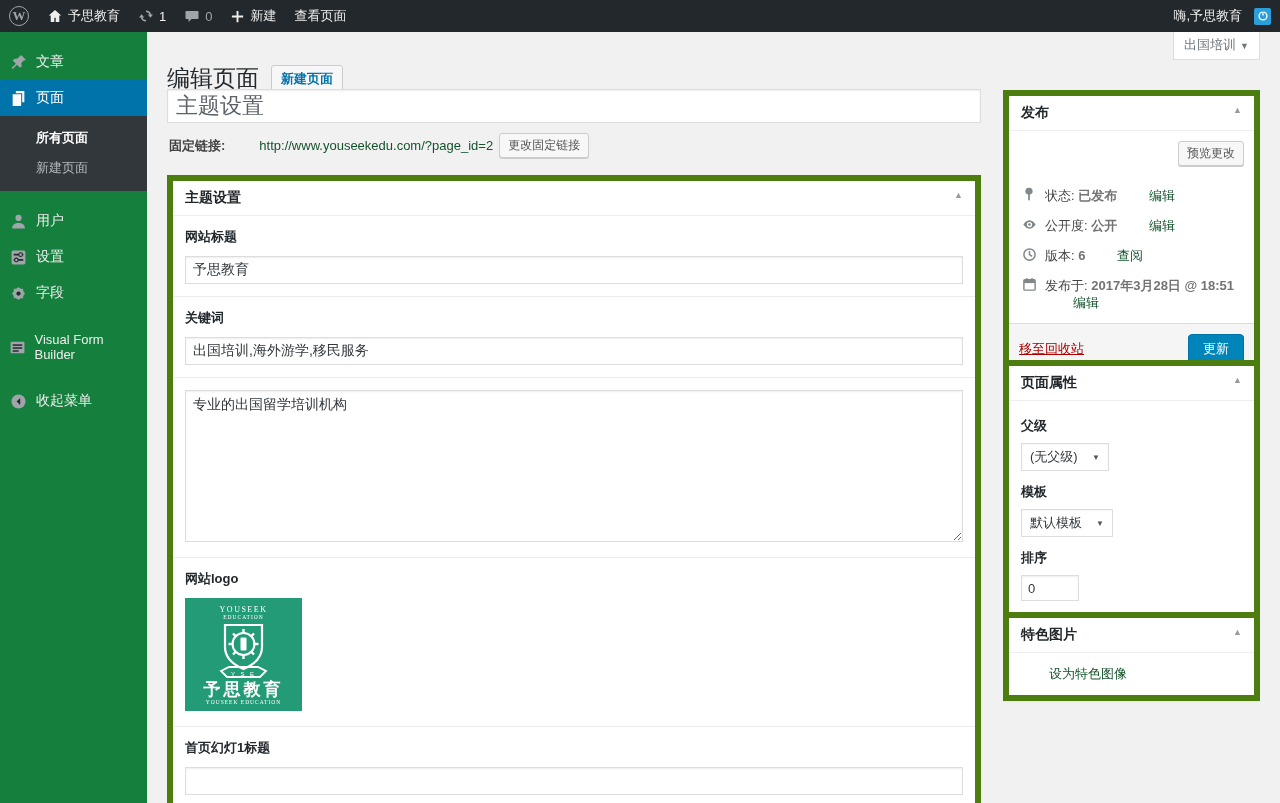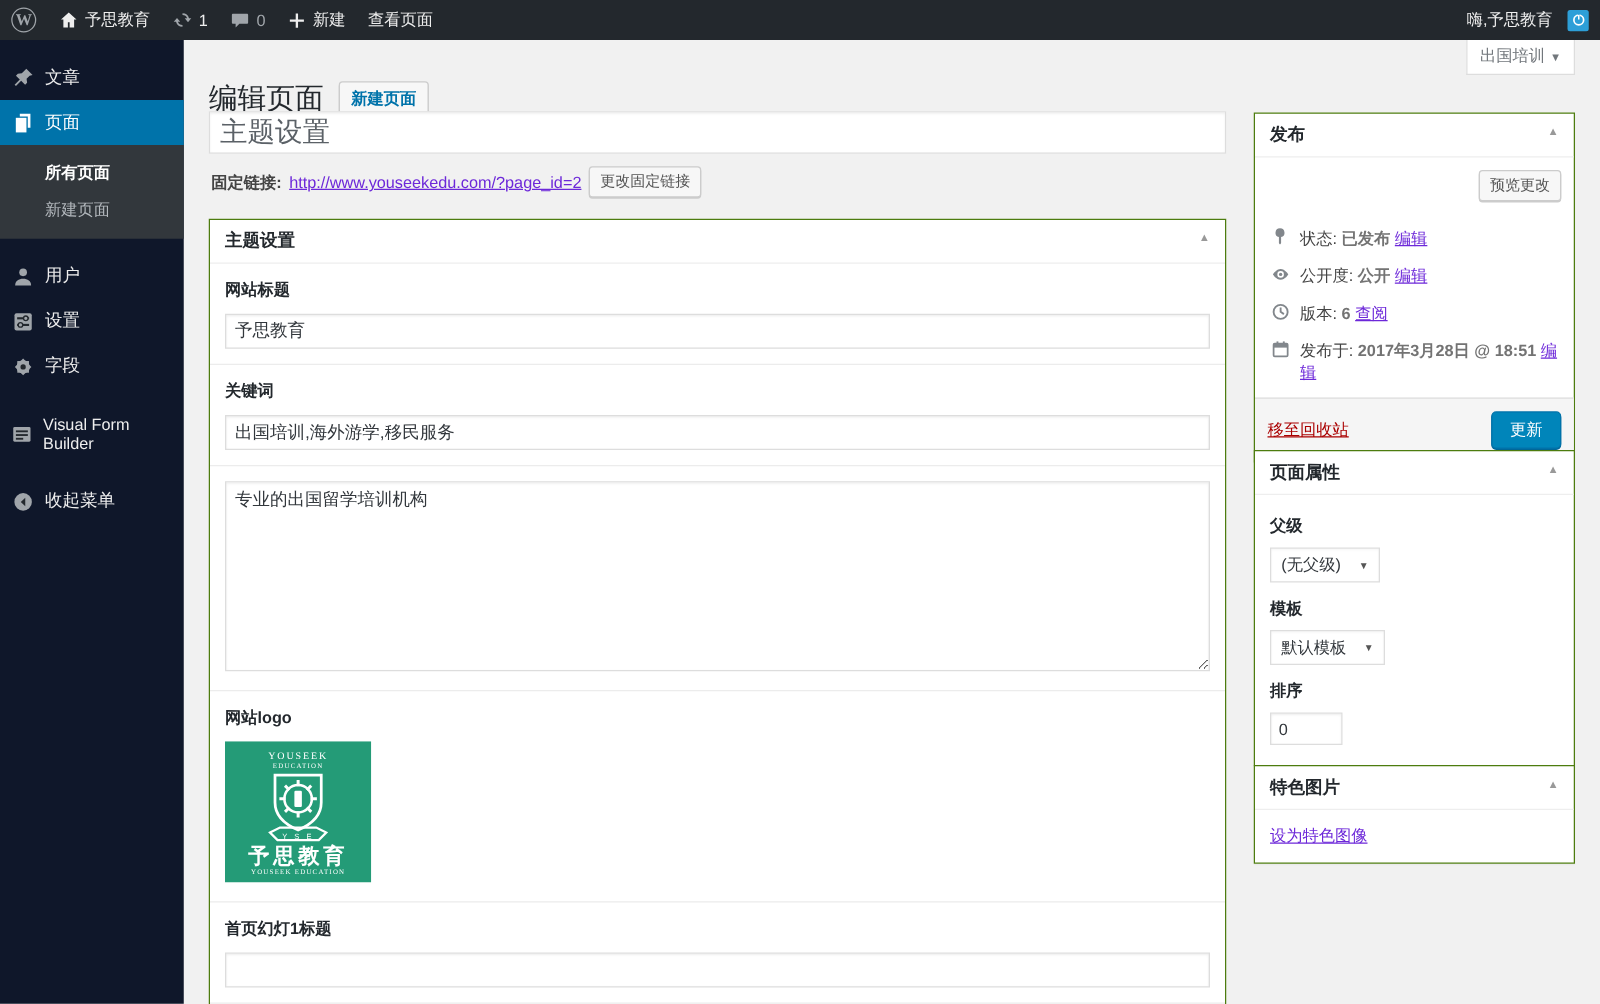--- a/index.html
+++ b/index.html
@@ -23,21 +23,21 @@
     display:flex; align-items:center; justify-content:center;
     font-family:"Liberation Serif","DejaVu Serif",serif; font-size:13px; font-weight:bold; color:#a0a5aa;
   }
   .avatar {
     width:17px; height:17px; background:#2d9fd8; border-radius:2px; margin-left:7px;
     display:flex; align-items:center; justify-content:center;
   }
   
   #sidebar {
     position:absolute; left:0; top:32px; width:147px; height:771px;
-    background:#0f172a; color:#eee; font-size:14px; z-index:40;
+    background:#15803d; color:#eee; font-size:14px; z-index:40;
   }
   .menu-item { display:flex; align-items:center; gap:8px; padding:9px 8px; cursor:pointer; color:#eee; position:relative; }
   .menu-item .mi-icon { width:20px; display:flex; justify-content:center; }
   .menu-item.active { background:#0073aa; color:#fff; }
   .menu-item.active::after {
     content:""; position:absolute; right:-8px; top:50%; margin-top:-8px;
     border:8px solid transparent; border-left-color:#0073aa;
   }
   .submenu { background:#32373c; padding:7px 0 8px; }
   .submenu-item { padding:6px 8px 6px 36px; color:#b4b9be; font-size:13px; cursor:pointer; }
@@ -58,27 +58,27 @@
     color:#0073aa; font-size:13px; font-weight:bold; padding:4px 9px; cursor:pointer;
     box-shadow:0 1px 0 #ccc;
   }
   #title-input {
     position:absolute; left:20px; top:57px; width:814px; height:34px;
     border:1px solid #ddd; background:#fff; box-shadow:inset 0 1px 2px rgba(0,0,0,.07);
     font-size:22px; color:#5b6167; padding:2px 8px; font-family:inherit; outline:none;
   }
   #permalink-row { position:absolute; left:22px; top:101px; display:flex; align-items:center; gap:6px; }
   #permalink-row .pl-label { font-weight:bold; color:#444; }
-  a.teal { color:#6d28d9; text-decoration:underline; cursor:pointer; }
+  a.teal { color:#14532d; cursor:pointer;margin-left:28px; }
   .small-btn {
     background:#f7f7f7; border:1px solid #ccc; border-radius:3px; color:#555;
     font-size:12px; padding:3px 8px; cursor:pointer; box-shadow:0 1px 0 #ccc;
   }
   
-  .metabox { background:#fff; border:1px solid #4d7c0f; box-shadow:0 1px 1px rgba(0,0,0,.04); }
+  .metabox { background:#fff; border:6px solid #4d7c0f; box-shadow:0 1px 1px rgba(0,0,0,.04); }
   .mb-header {
     padding:8px 12px; font-size:14px; font-weight:bold; color:#23282d;
     border-bottom:1px solid #eee; position:relative; cursor:move;
   }
   .mb-toggle { position:absolute; right:12px; top:9px; color:#999; font-size:9px; cursor:pointer; }
   #main-metabox { position:absolute; left:20px; top:143px; width:814px; height:700px; }
   .field { padding:12px; border-bottom:1px solid #ececec; }
   .field label { display:block; font-weight:bold; font-size:13px; color:#23282d; margin-bottom:10px; }
   .field input[type=text] {
     width:100%; height:28px; border:1px solid #ddd; background:#fff; padding:0 7px;

